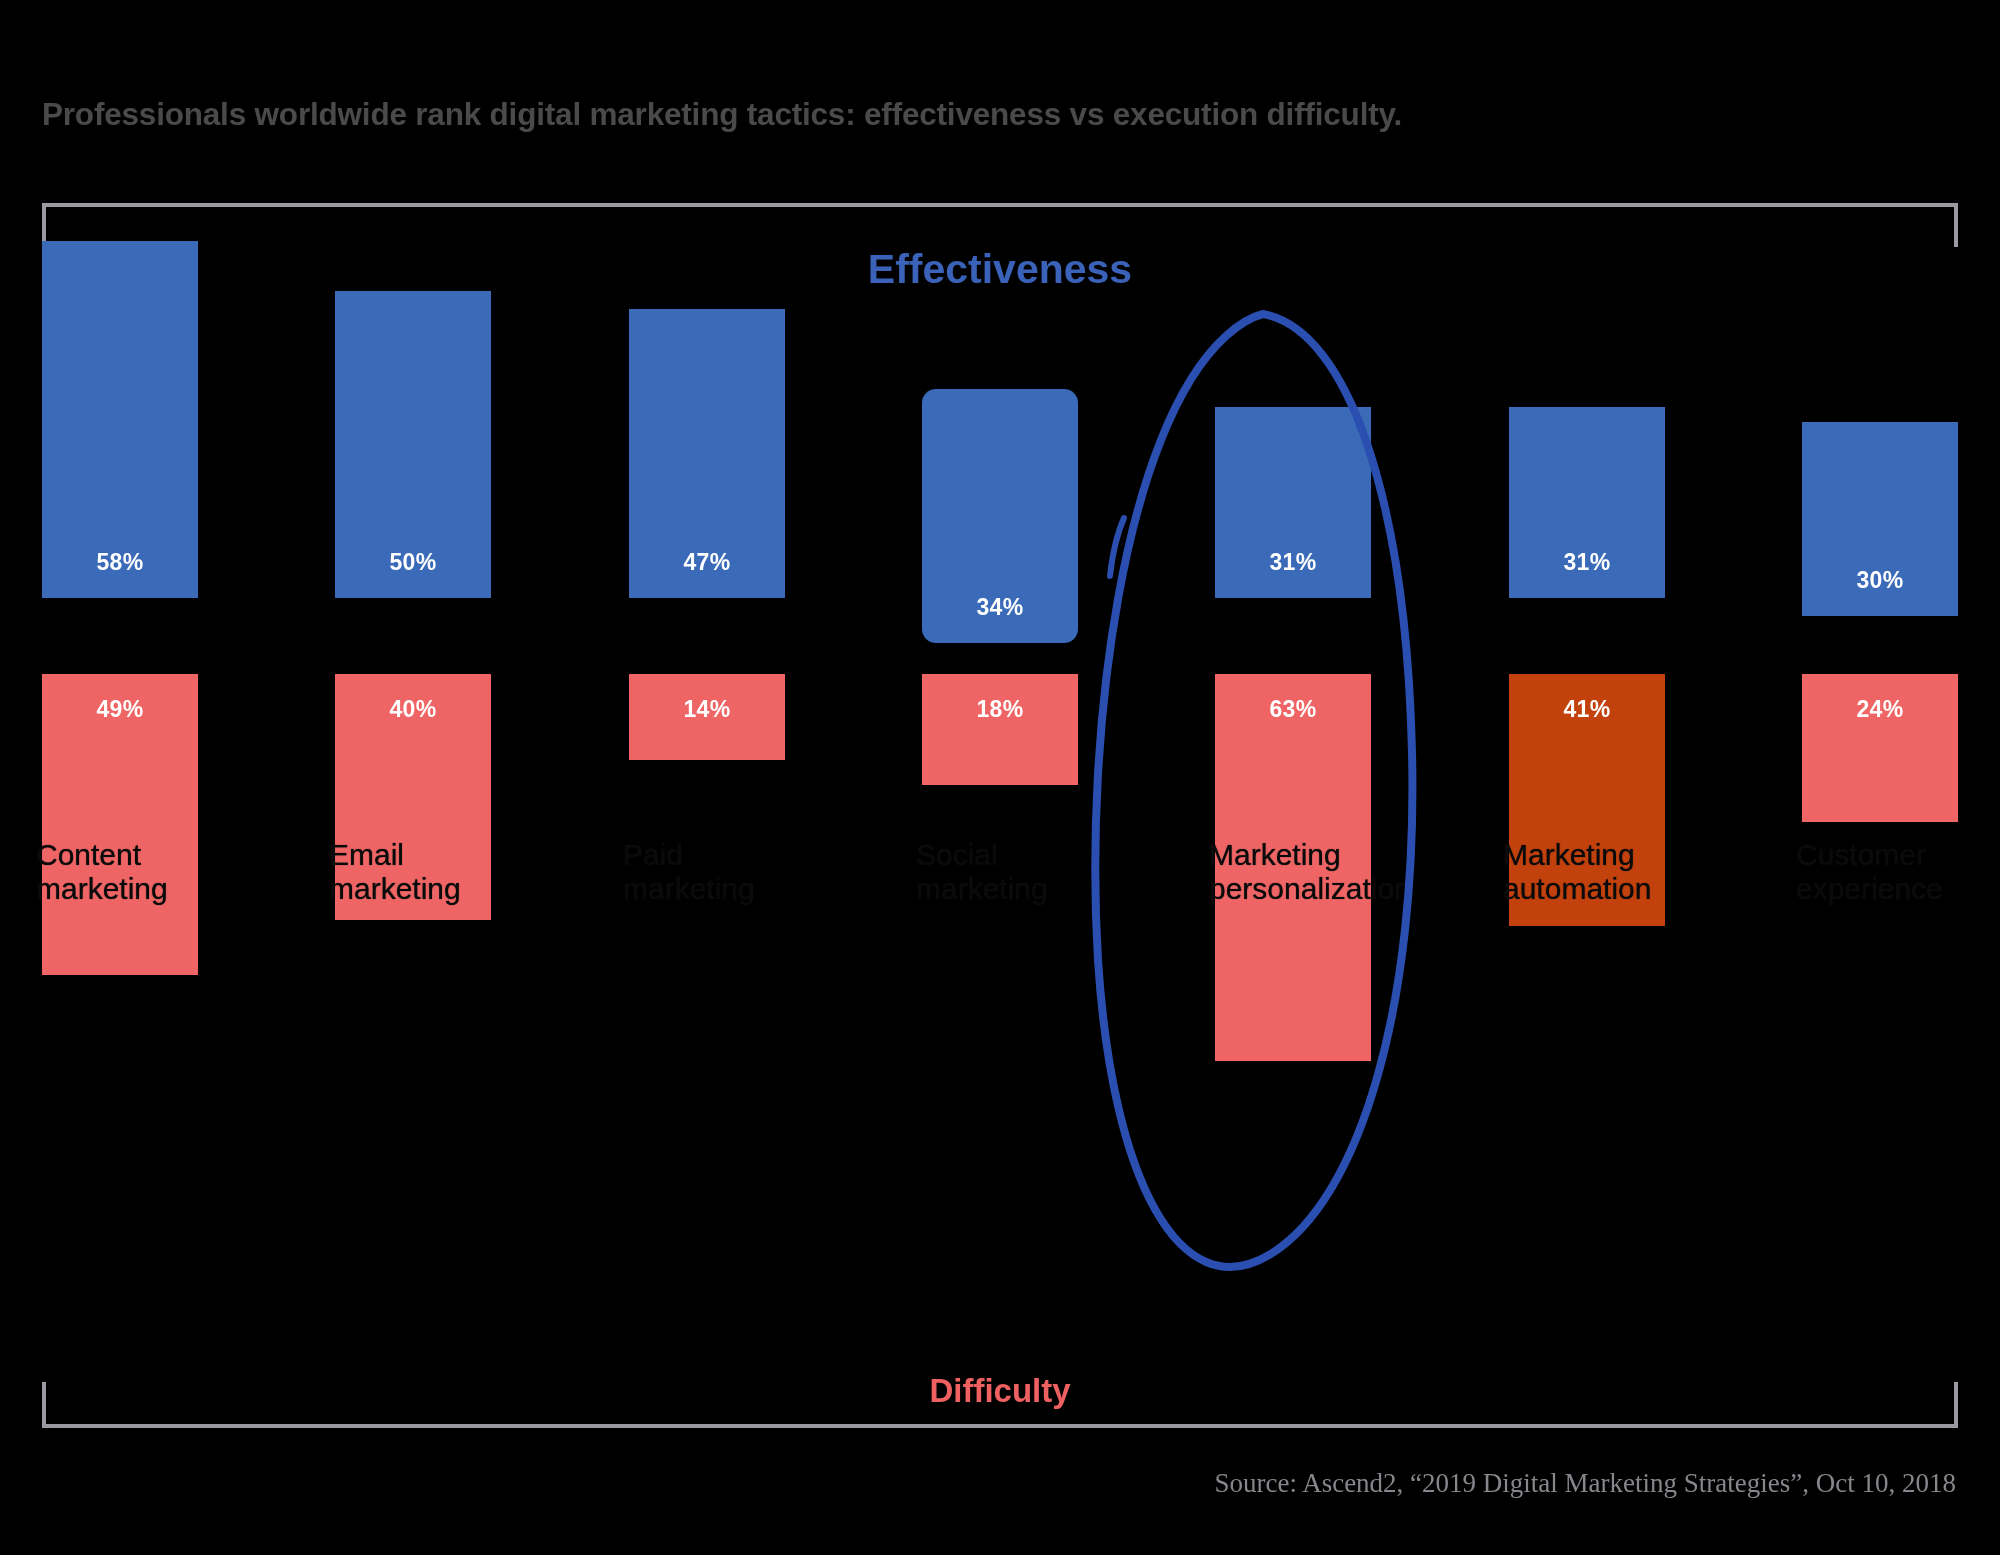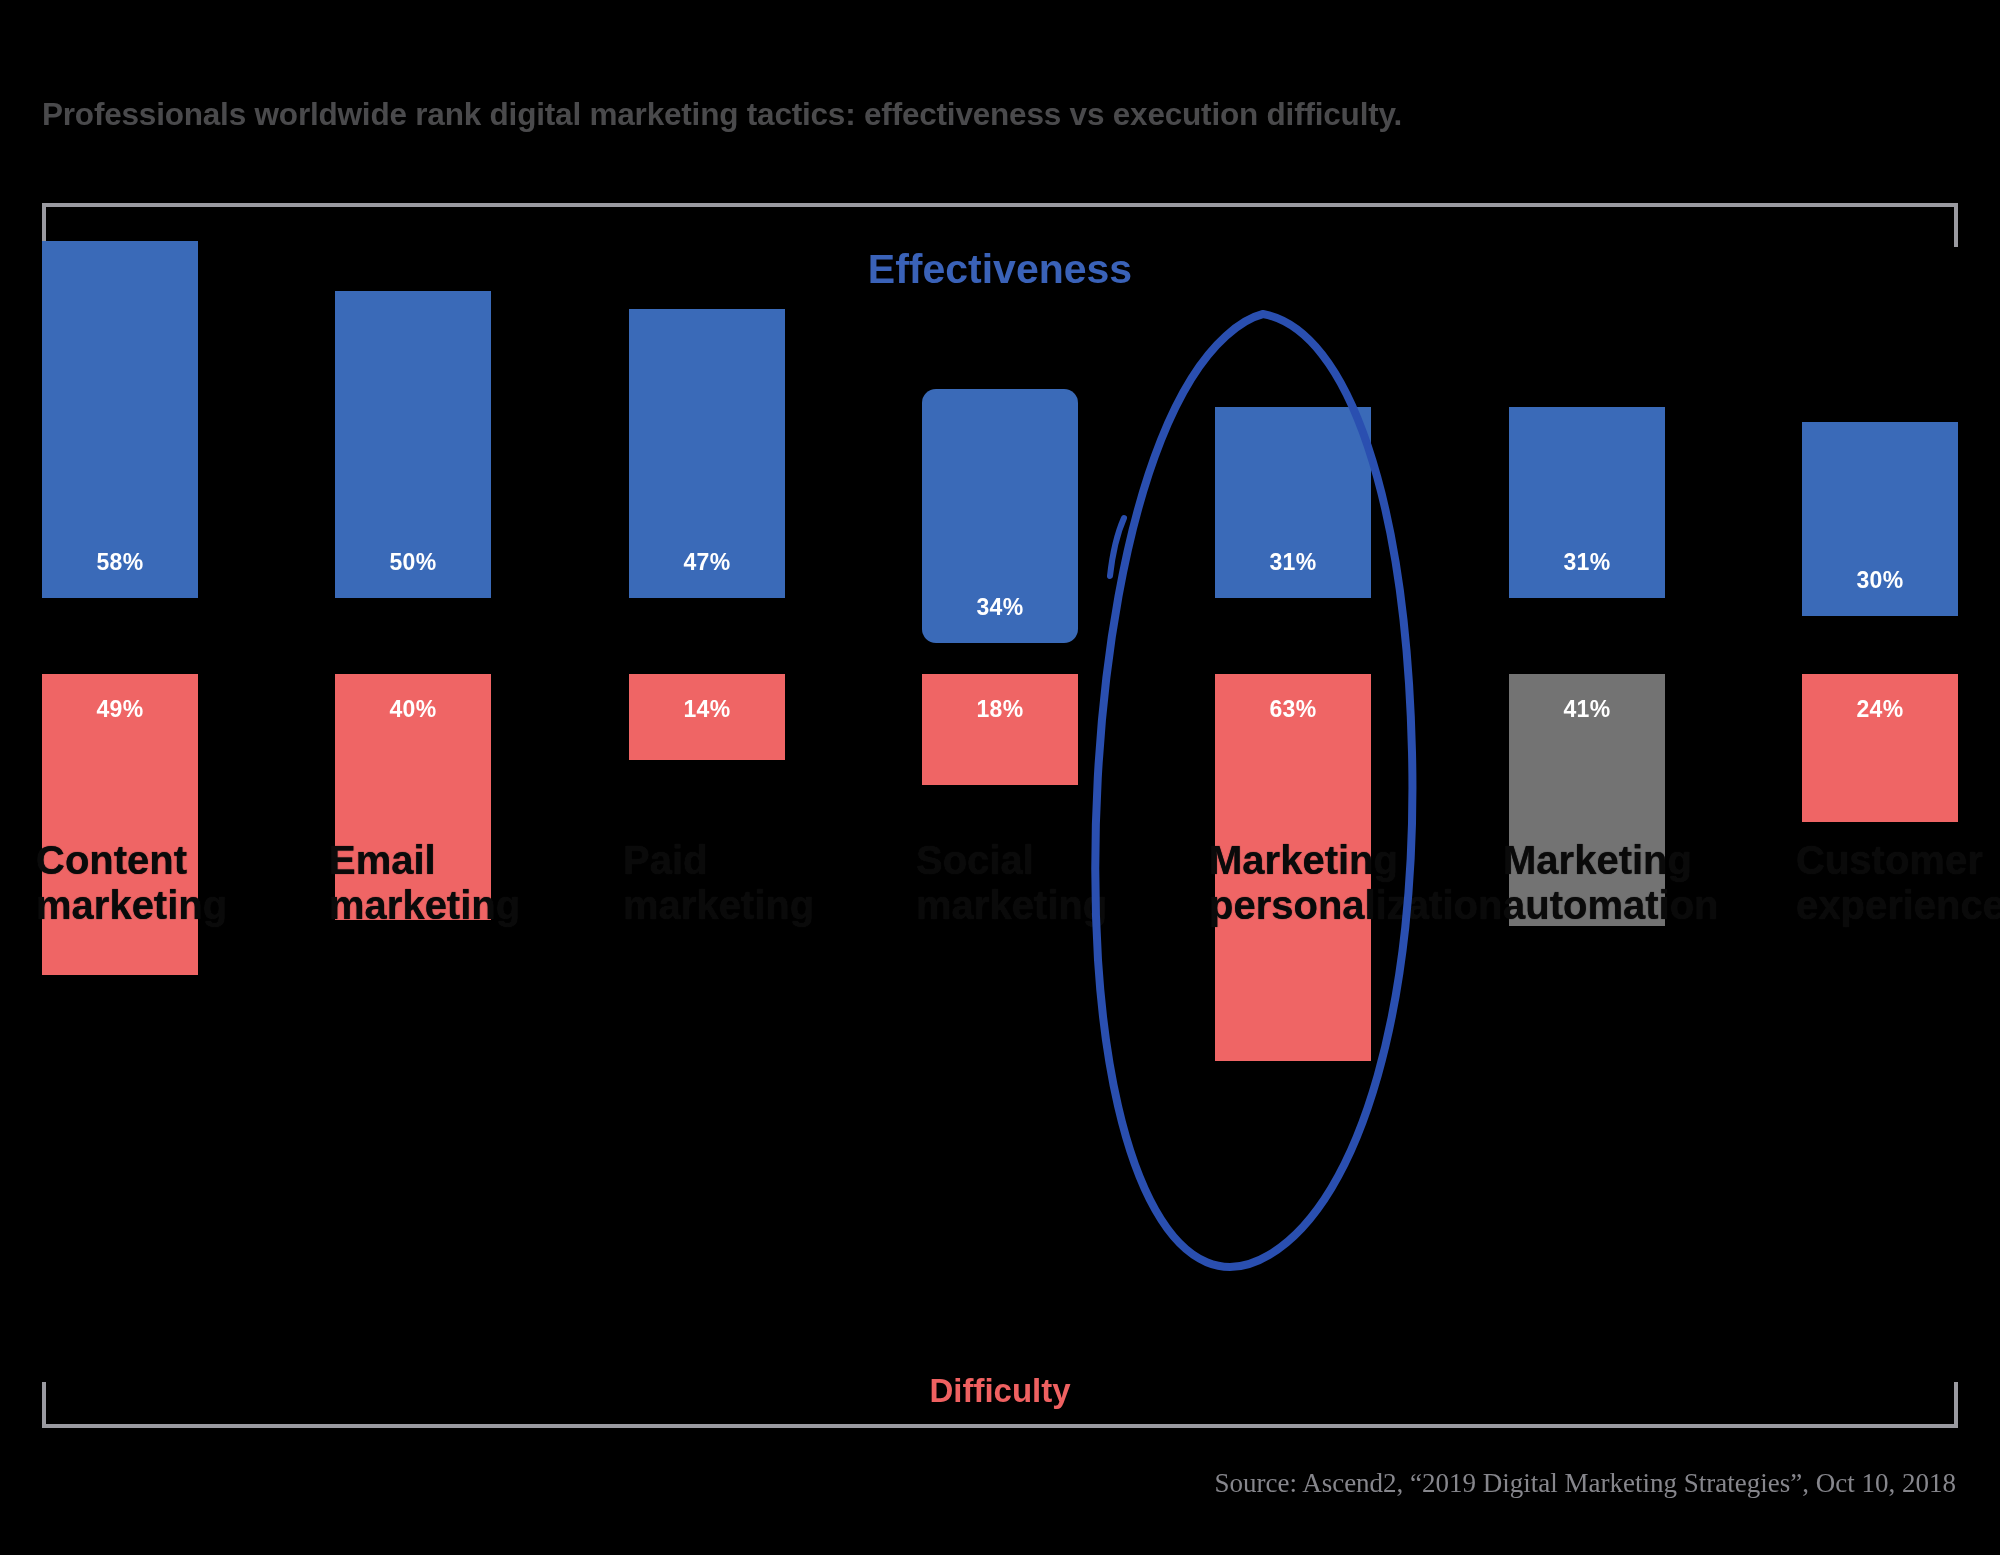--- a/index.html
+++ b/index.html
@@ -86,22 +86,22 @@
     letter-spacing:0.3px;
   }
   .bar-up .bar-value   { bottom:22px; }
   .bar-down .bar-value { top:22px; }
 
   
   .cat-label {
     position:absolute;
     left:-6px; right:-6px;
     top:598px;
-    font-size:40px;
-    font-weight:bold;
+    font-size:30px;
+    font-weight:normal;
     line-height:1.12;
     color:#0a0a0a;
     text-shadow:0 0 1px #141414;
   }
 
   
   #highlight-ellipse {
     position:absolute;
     left:1088px; top:300px;
     width:330px; height:1010px;
@@ -193,21 +193,21 @@
         </div>
         <div class="cat-label" style="color: rgb(10, 10, 10);">
           <div>Marketing</div>
           <div>personalization</div>
         </div>
       </div>
       <div class="column" style="left: 1467px; width: 156px;">
         <div class="bar-up" style="background: rgb(58, 106, 184); top: 167.35px; height: 190.65px;">
           <div class="bar-value">31%</div>
         </div>
-        <div class="bar-down" style="background: #737373; top: 434px; height: 252.15px;">
+        <div class="bar-down" style="background: #c2410c; top: 434px; height: 252.15px;">
           <div class="bar-value">41%</div>
         </div>
         <div class="cat-label" style="color: rgb(10, 10, 10);">
           <div>Marketing</div>
           <div>automation</div>
         </div>
       </div>
       <div class="column" style="left: 1760px; width: 156px;">
         <div class="bar-up" style="background: rgb(58, 106, 184); top: 182px; height: 194px;">
           <div class="bar-value">30%</div>

